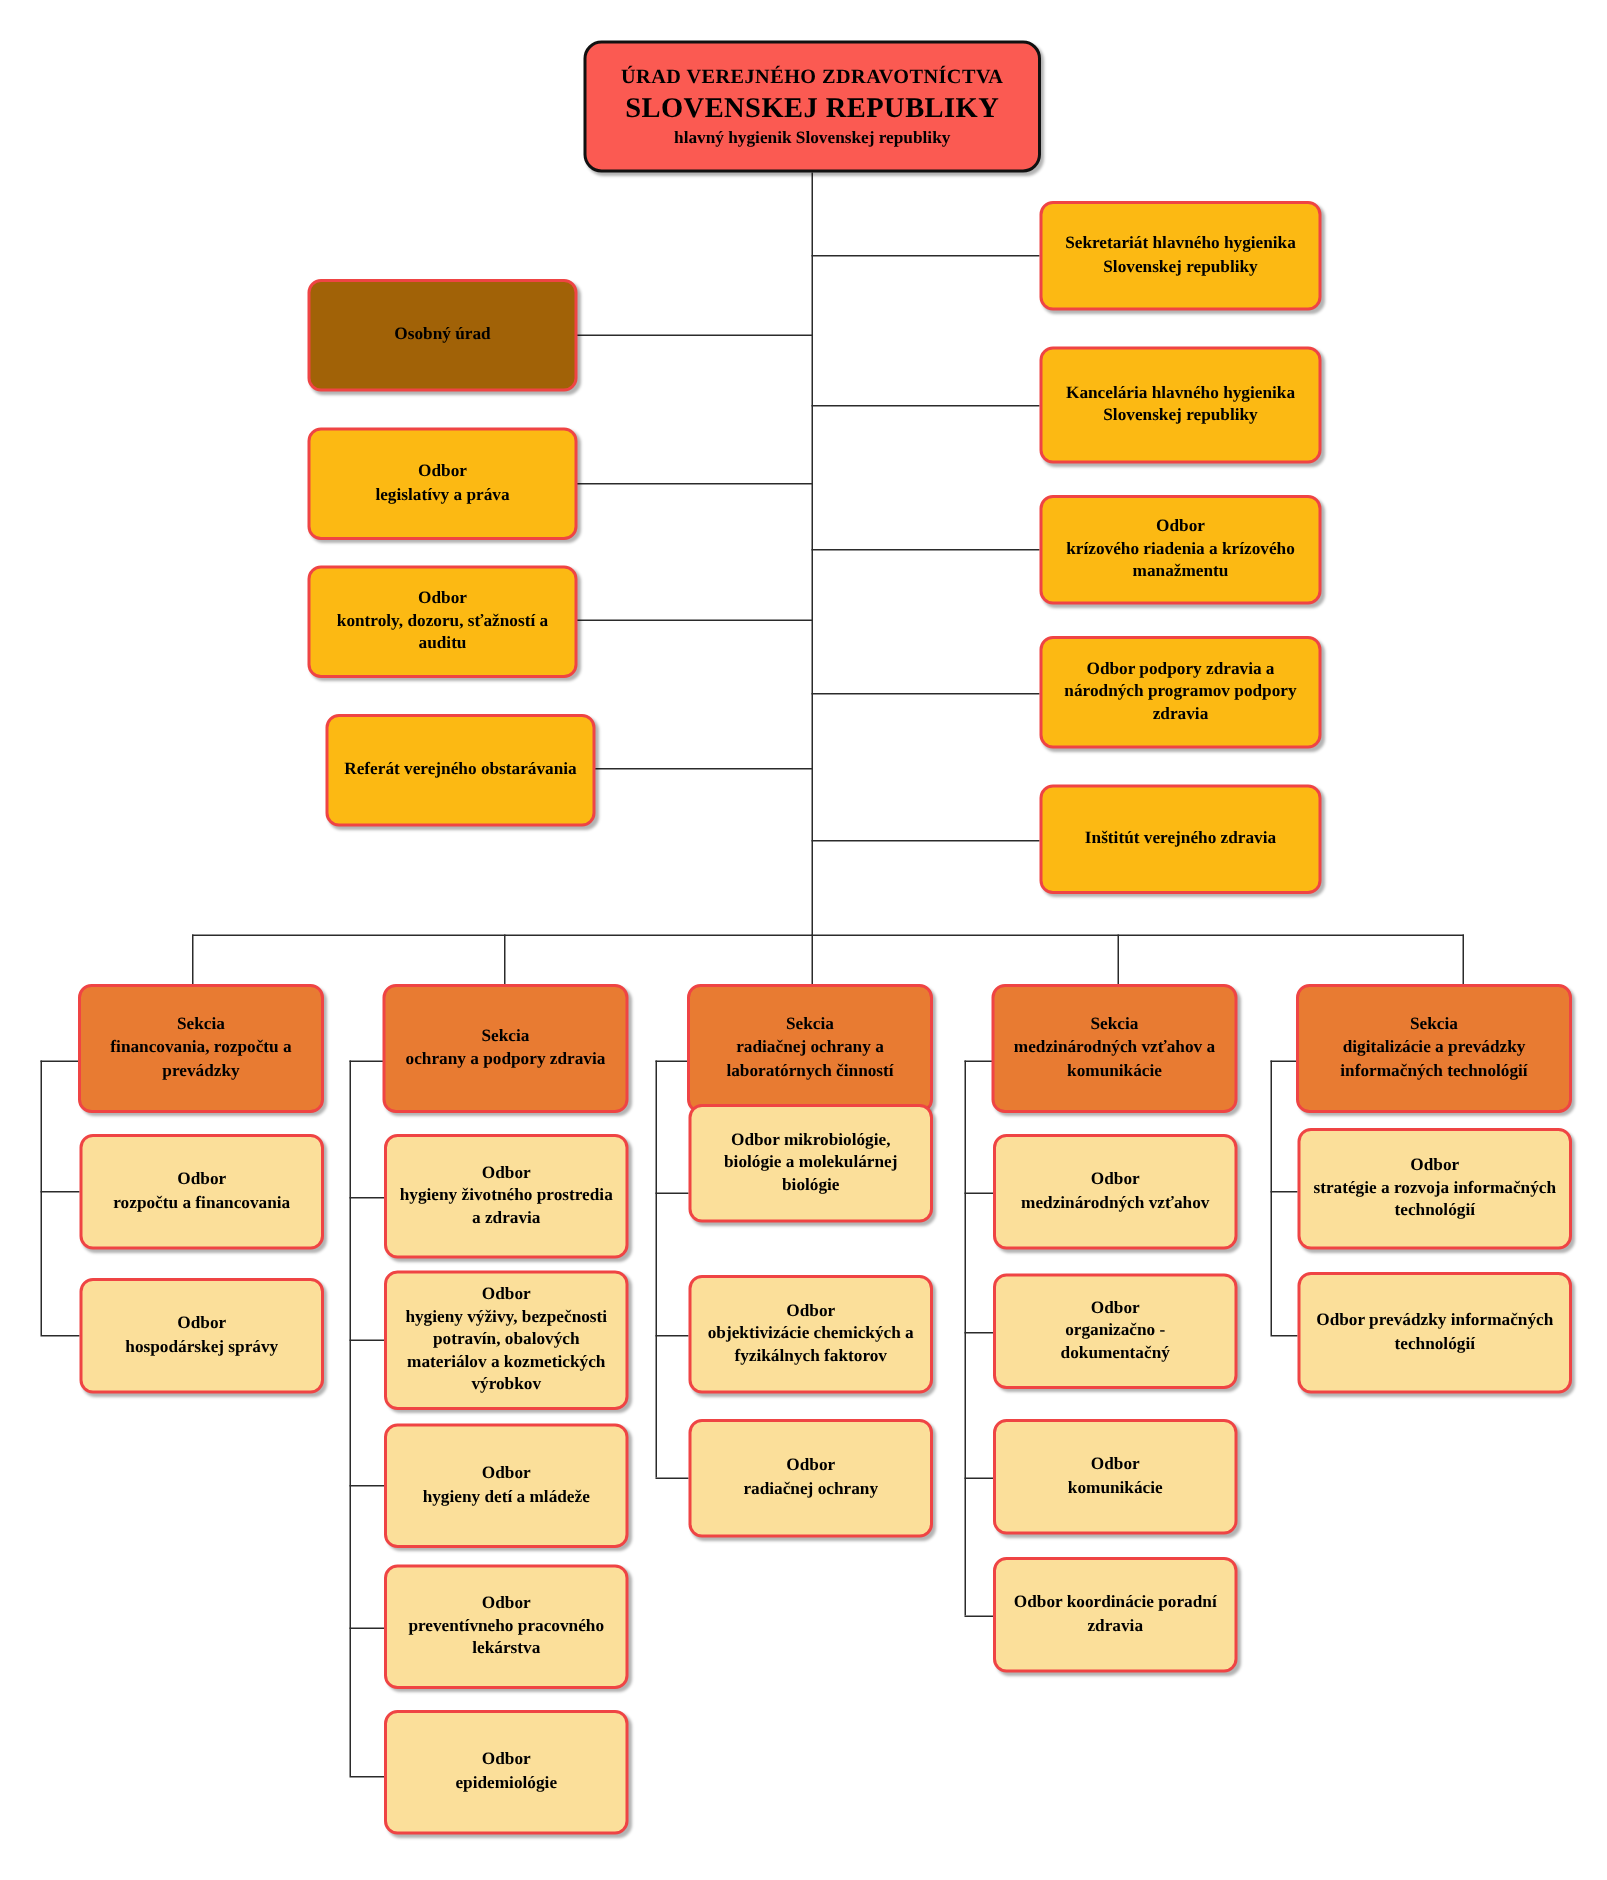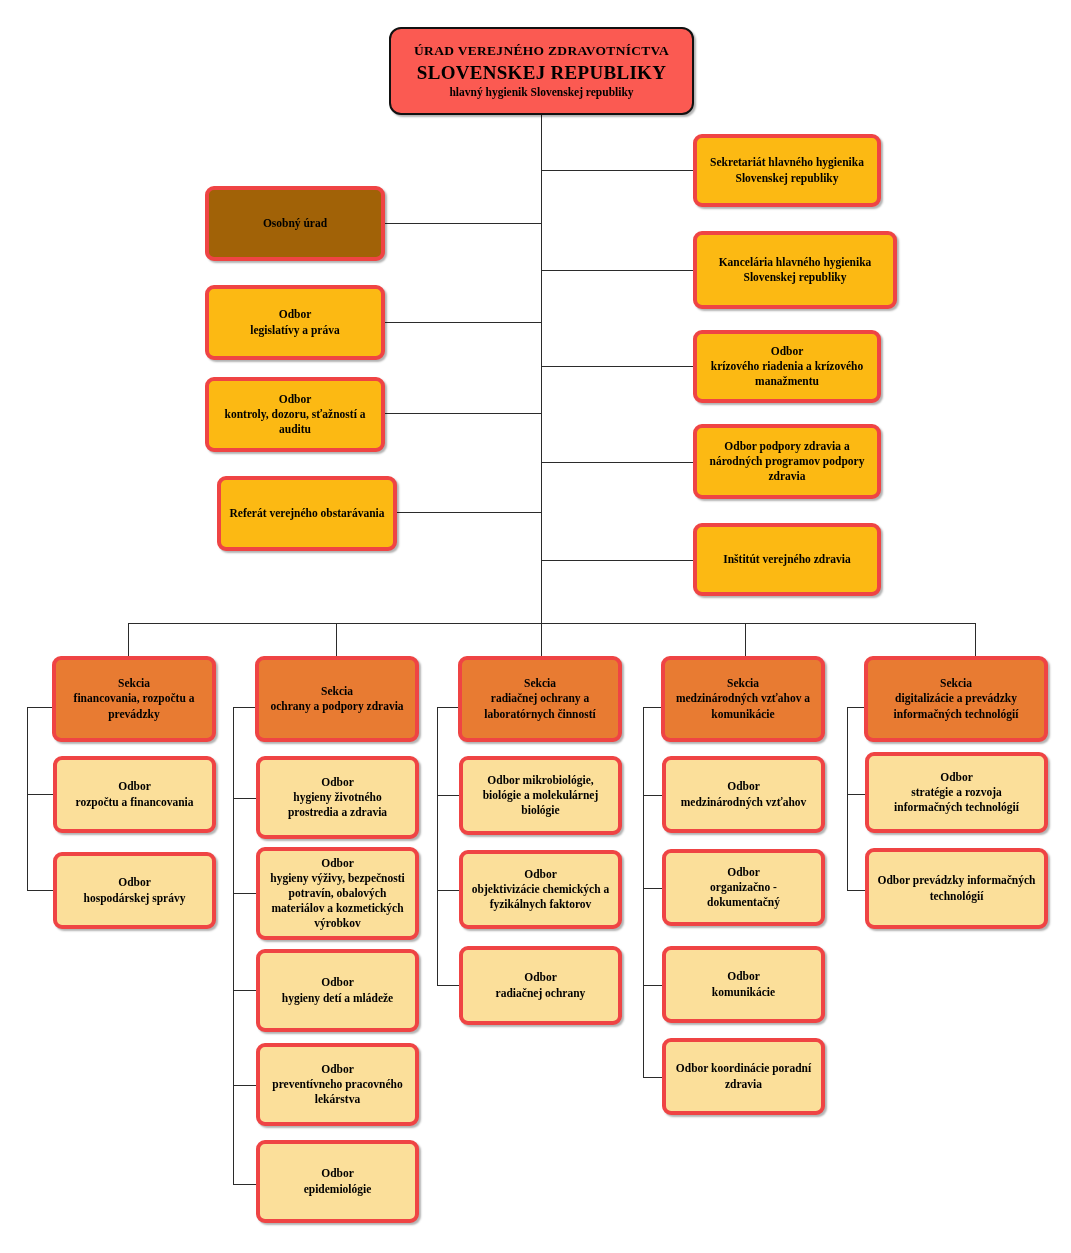--- a/index.html
+++ b/index.html
@@ -8,21 +8,21 @@
 
   
   .ln{position:absolute;background:#2b2b2b;}
   .ln.h{height:1px;}
   .ln.v{width:1px;}
 
   
   .node{
     position:absolute;
     box-sizing:border-box;
-    border:4px solid #ef4444;
+    border:2px solid #ef4444;
     border-radius:9px;
     display:flex;
     align-items:center;
     justify-content:center;
     text-align:center;
     font-weight:bold;
     color:#000;
     line-height:1.32;
     padding:4px 7px;
     box-shadow:2px 2px 2px rgba(0,0,0,0.30);
@@ -118,21 +118,21 @@
   <div class="node staff" style="left: 205px; top: 377px; width: 180px; height: 75px; background: rgb(252, 185, 19);">
     <span>Odbor<br>kontroly, dozoru, sťažností a auditu</span>
   </div>
   <div class="node staff" style="left: 205px; top: 476px; width: 180px; height: 75px; background: rgb(252, 185, 19); margin-left: 12px;">
     <span>Referát verejného obstarávania</span>
   </div>
 
   <div class="node staff" style="left: 693px; top: 134px; width: 188px; height: 73px; background: rgb(252, 185, 19);">
     <span>Sekretariát hlavného  hygienika Slovenskej republiky</span>
   </div>
-  <div class="node staff" style="left: 693px; top: 231px; width: 204px; height: 78px; background: rgb(252, 185, 19);">
+  <div class="node staff" style="left: 693px; top: 231px; width: 188px; height: 78px; background: rgb(252, 185, 19);">
     <span>Kancelária  hlavného hygienika Slovenskej republiky</span>
   </div>
   <div class="node staff" style="left: 693px; top: 330px; width: 188px; height: 73px; background: rgb(252, 185, 19);">
     <span>Odbor<br>krízového  riadenia a krízového manažmentu</span>
   </div>
   <div class="node staff" style="left: 693px; top: 523px; width: 188px; height: 73px; background: rgb(252, 185, 19);">
     <span>Inštitút  verejného zdravia</span>
   </div>
   <div class="node staff" style="left: 693px; top: 424px; width: 188px; height: 75px; background: rgb(252, 185, 19);">
     <span>Odbor podpory zdravia a národných  programov podpory zdravia</span>
@@ -170,21 +170,21 @@
   <div class="node dept" style="left: 256px; top: 949px; width: 163px; height: 83px; background: rgb(251, 223, 154);">
     <span>Odbor<br>hygieny detí a mládeže</span>
   </div>
   <div class="node dept" style="left: 256px; top: 1043px; width: 163px; height: 83px; background: rgb(251, 223, 154);">
     <span>Odbor<br>preventívneho  pracovného lekárstva</span>
   </div>
   <div class="node dept" style="left: 256px; top: 1140px; width: 163px; height: 83px; background: rgb(251, 223, 154);">
     <span>Odbor<br>epidemiológie</span>
   </div>
 
-  <div class="node dept" style="left: 459px; top: 756px; width: 163px; height: 79px; background: rgb(251, 223, 154);">
+  <div class="node dept" style="left: 459px; top: 736px; width: 163px; height: 79px; background: rgb(251, 223, 154);">
     <span>Odbor mikrobiológie, biológie a molekulárnej biológie</span>
   </div>
   <div class="node dept" style="left: 459px; top: 850px; width: 163px; height: 79px; background: rgb(251, 223, 154);">
     <span>Odbor<br>objektivizácie  chemických a fyzikálnych  faktorov</span>
   </div>
   <div class="node dept" style="left: 459px; top: 946px; width: 163px; height: 79px; background: rgb(251, 223, 154);">
     <span>Odbor<br>radiačnej  ochrany</span>
   </div>
 
   <div class="node dept" style="left: 662px; top: 756px; width: 163px; height: 77px; background: rgb(251, 223, 154);">

